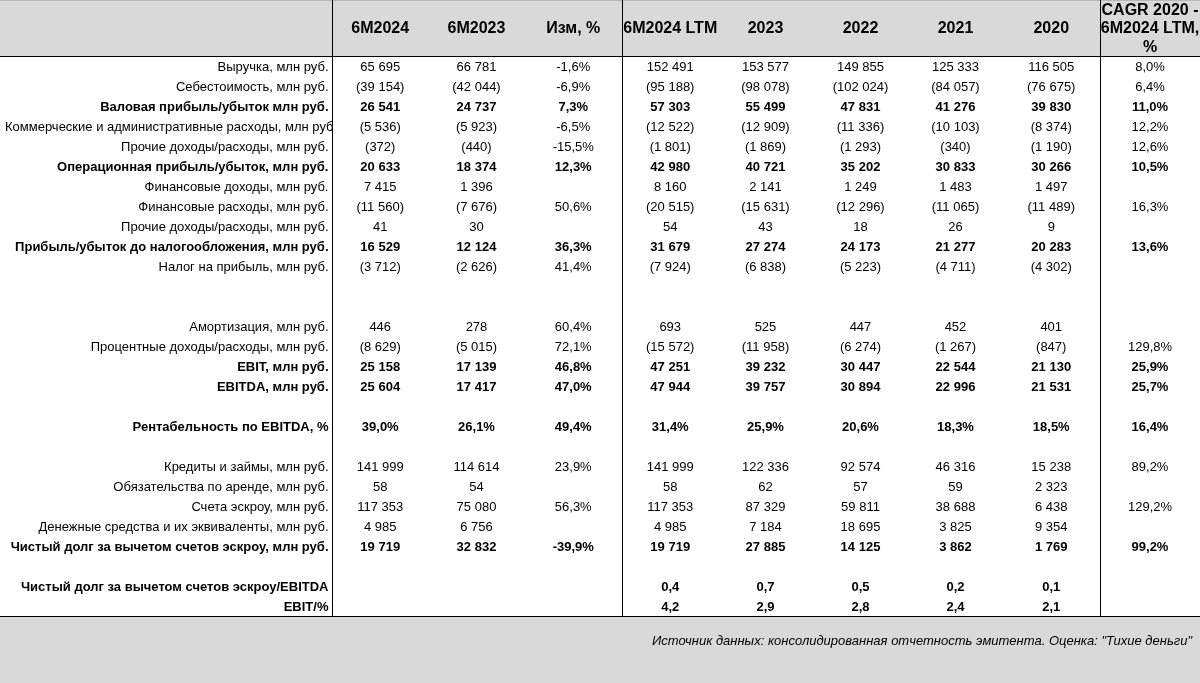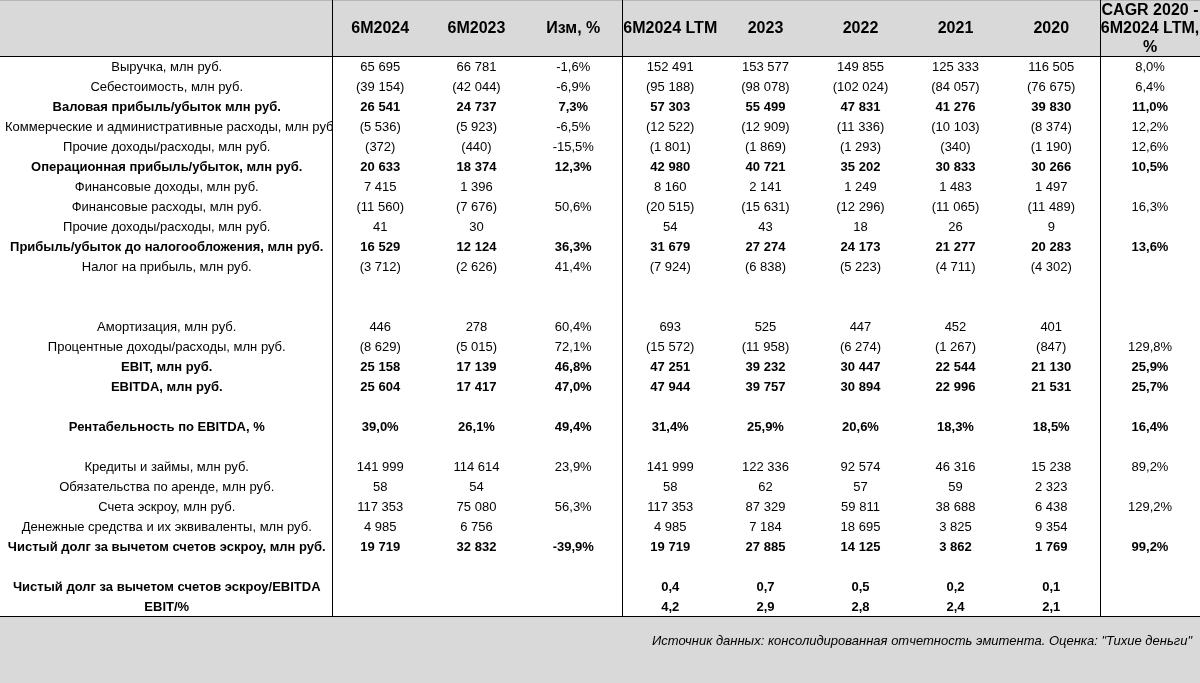--- a/index.html
+++ b/index.html
@@ -18,21 +18,21 @@
   thead th {
     background: #d9d9d9; font-weight: bold;
     height: 36px; text-align: center; vertical-align: middle;
     border-bottom: 1px solid #000;
     font-size: 16px; line-height: 1.15; padding: 0 0;
   }
   tbody td {
     height: 20px; text-align: center; vertical-align: middle;
     white-space: nowrap; overflow: hidden; padding: 0 3px;
   }
-  td.label { text-align: center; padding-left: 5px; }
+  td.label { text-align: right; padding-left: 5px; }
   tr.bold { font-weight: bold; }
   .vl { border-left: 1px solid #000; }
   .vr { border-right: 1px solid #000; }
   .footer {
     height: 46px; background: #d9d9d9;
     display: flex; align-items: center; justify-content: flex-end;
     padding-right: 8px; font-style: italic; font-size: 13px;
   }
 </style>
 </head>

